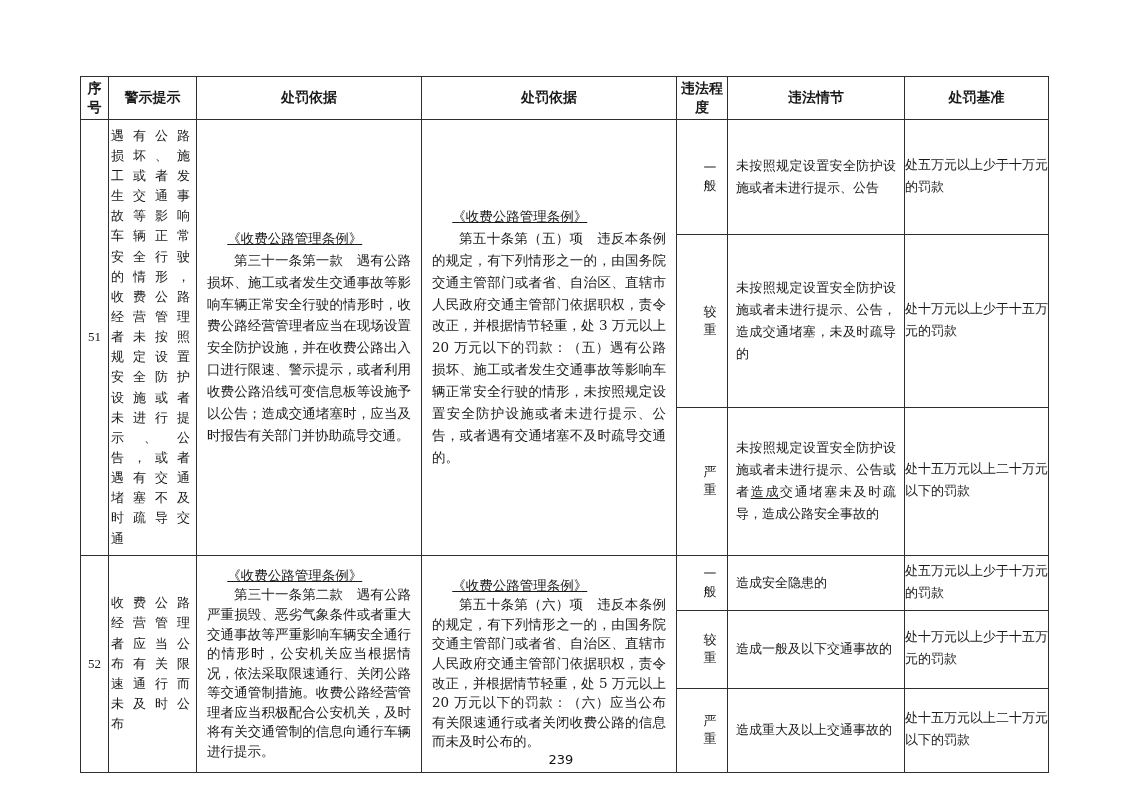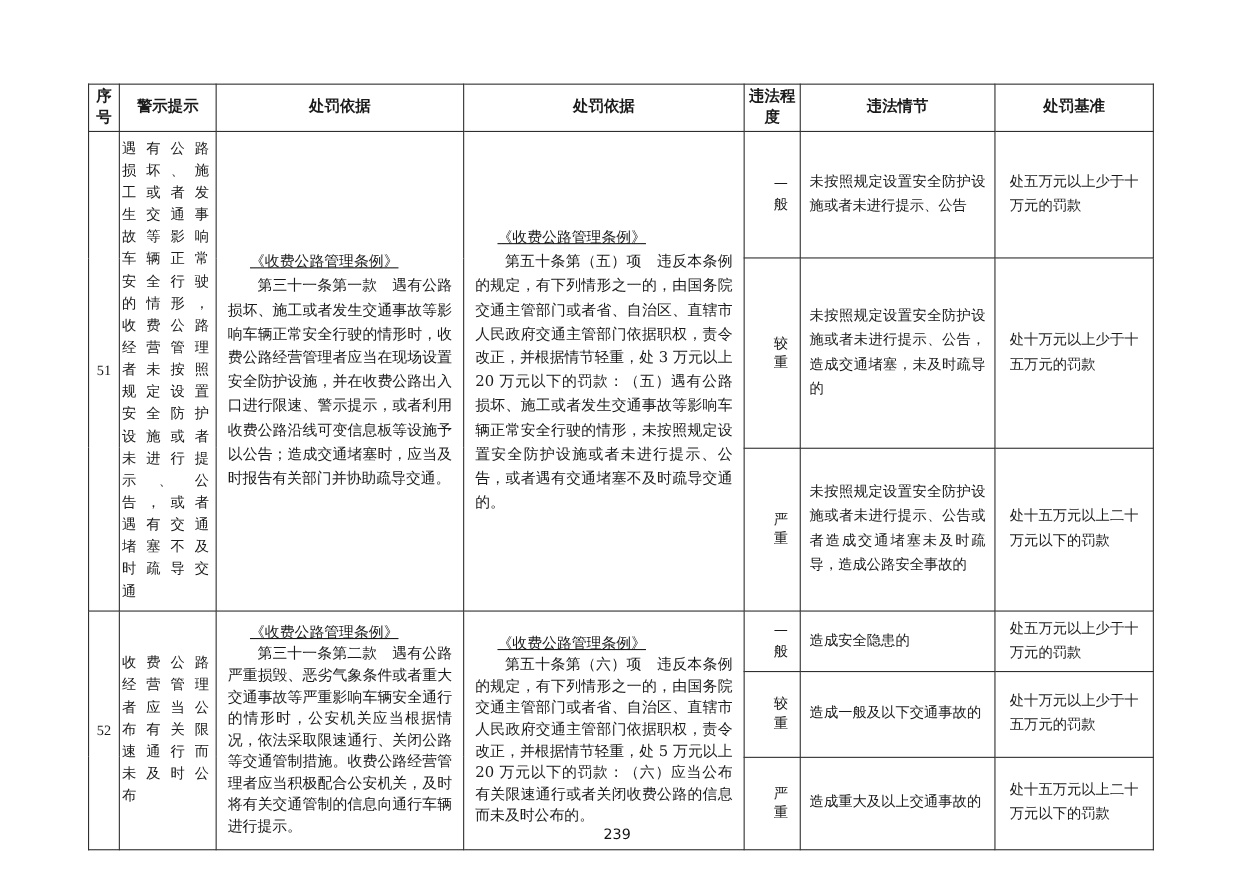--- a/index.html
+++ b/index.html
@@ -66,24 +66,24 @@
     line-height: 1.7;
     text-align: justify;
     text-justify: inter-character;
     padding: 4px 8px;
   }
   td.c-std {
     font-size: 13px;
     line-height: 1.7;
     text-align: justify;
     text-justify: inter-character;
-    padding: 4px 13px;
+    padding: 4px 0;
     font-family: Liberation Mono, monospace;
   }
-  span.u-mark { text-underline-offset: 2px; }
+  span.u-mark { text-decoration: underline; text-underline-offset: 2px; }
   .page-number {
     position: absolute;
     left: 0;
     top: 752px;
     width: 100%;
     text-align: center;
     font-size: 13px;
     font-family: "DejaVu Sans", "Liberation Sans", sans-serif;
     color: #111;
   }

